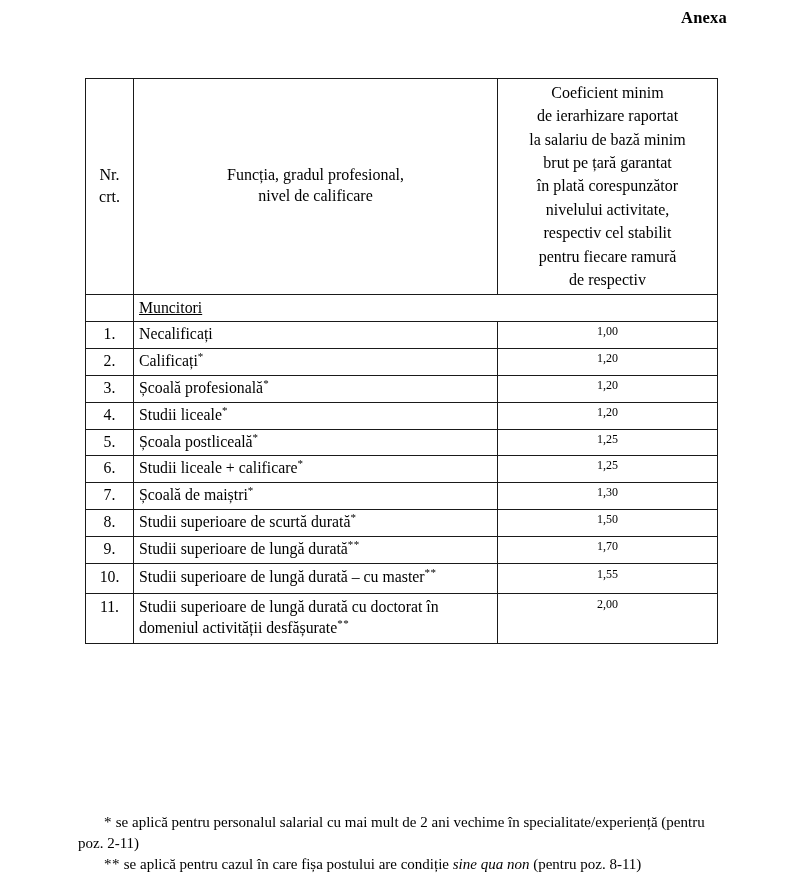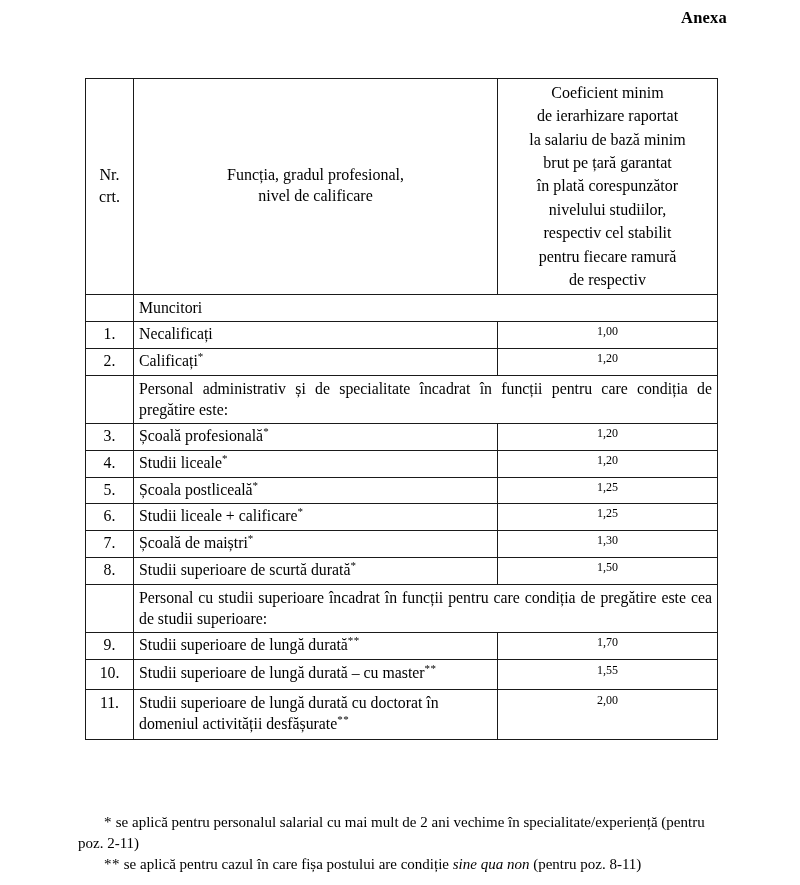--- a/index.html
+++ b/index.html
@@ -78,20 +78,21 @@
   .hd-nr div + div { margin-top: 1px; }
 
   
   .sect-cell {
     text-align: justify;
     text-align-last: left;
     font-size: 15.8px;
     line-height: 1.33;
     padding: 4px 7px 5px 7px;
     hyphens: none;
+    text-decoration: underline;
   }
   .sect-single {
     text-align: left;
     padding: 5px 7px 7px 7px;
   }
 
   
   .cell-nr {
     text-align: center;
     font-size: 15.8px;
@@ -165,21 +166,21 @@
         <td class="hd-desc">
           <div>Funcția, gradul profesional,</div>
           <div>nivel de calificare</div>
         </td>
         <td class="hd-coef">
           <div>Coeficient minim</div>
           <div>de ierarhizare raportat</div>
           <div>la salariu de bază minim</div>
           <div>brut pe țară garantat</div>
           <div>în plată corespunzător</div>
-          <div>nivelului studiilor,</div>
+          <div>nivelului activitate,</div>
           <div>respectiv cel stabilit</div>
           <div>pentru fiecare ramură</div>
           <div>de respectiv</div>
         </td>
       </tr>
 
       <tr>
         <td>&nbsp;</td>
         <td class="sect-cell sect-single" colspan="2">Muncitori</td>
       </tr>
@@ -189,24 +190,20 @@
         <td class="cell-desc"><span>Necalificați</span><sup class="fn"></sup></td>
         <td class="cell-coef">1,00</td>
       </tr>
 
       <tr>
         <td class="cell-nr">2.</td>
         <td class="cell-desc"><span>Calificați</span><sup class="fn">*</sup></td>
         <td class="cell-coef">1,20</td>
       </tr>
 
-      <tr>
-        <td>&nbsp;</td>
-        <td class="sect-cell" colspan="2">Personal administrativ și de specialitate încadrat în funcții pentru care condiția de pregătire este:</td>
-      </tr>
 
       <tr>
         <td class="cell-nr">3.</td>
         <td class="cell-desc"><span>Școală profesională</span><sup class="fn">*</sup></td>
         <td class="cell-coef">1,20</td>
       </tr>
 
       <tr>
         <td class="cell-nr">4.</td>
         <td class="cell-desc"><span>Studii liceale</span><sup class="fn">*</sup></td>
@@ -230,24 +227,20 @@
         <td class="cell-desc"><span>Școală de maiștri</span><sup class="fn">*</sup></td>
         <td class="cell-coef">1,30</td>
       </tr>
 
       <tr>
         <td class="cell-nr">8.</td>
         <td class="cell-desc"><span>Studii superioare de scurtă durată</span><sup class="fn">*</sup></td>
         <td class="cell-coef">1,50</td>
       </tr>
 
-      <tr>
-        <td>&nbsp;</td>
-        <td class="sect-cell" colspan="2">Personal cu studii superioare încadrat în funcții pentru care condiția de pregătire este cea de studii superioare:</td>
-      </tr>
 
       <tr>
         <td class="cell-nr">9.</td>
         <td class="cell-desc"><span>Studii superioare de lungă durată</span><sup class="fn">**</sup></td>
         <td class="cell-coef">1,70</td>
       </tr>
 
       <tr class="row-tall">
         <td class="cell-nr">10.</td>
         <td class="cell-desc justify"><span>Studii superioare de lungă durată – cu master</span><sup class="fn">**</sup></td>

